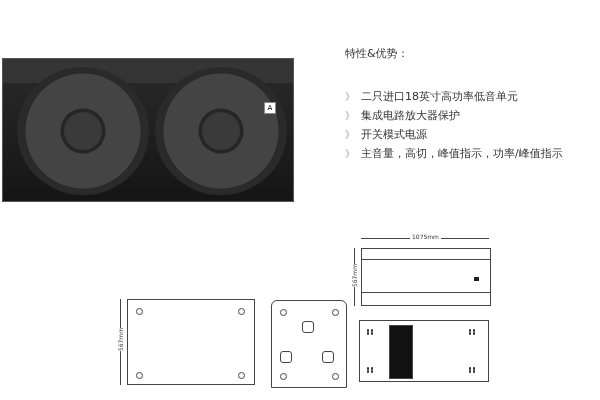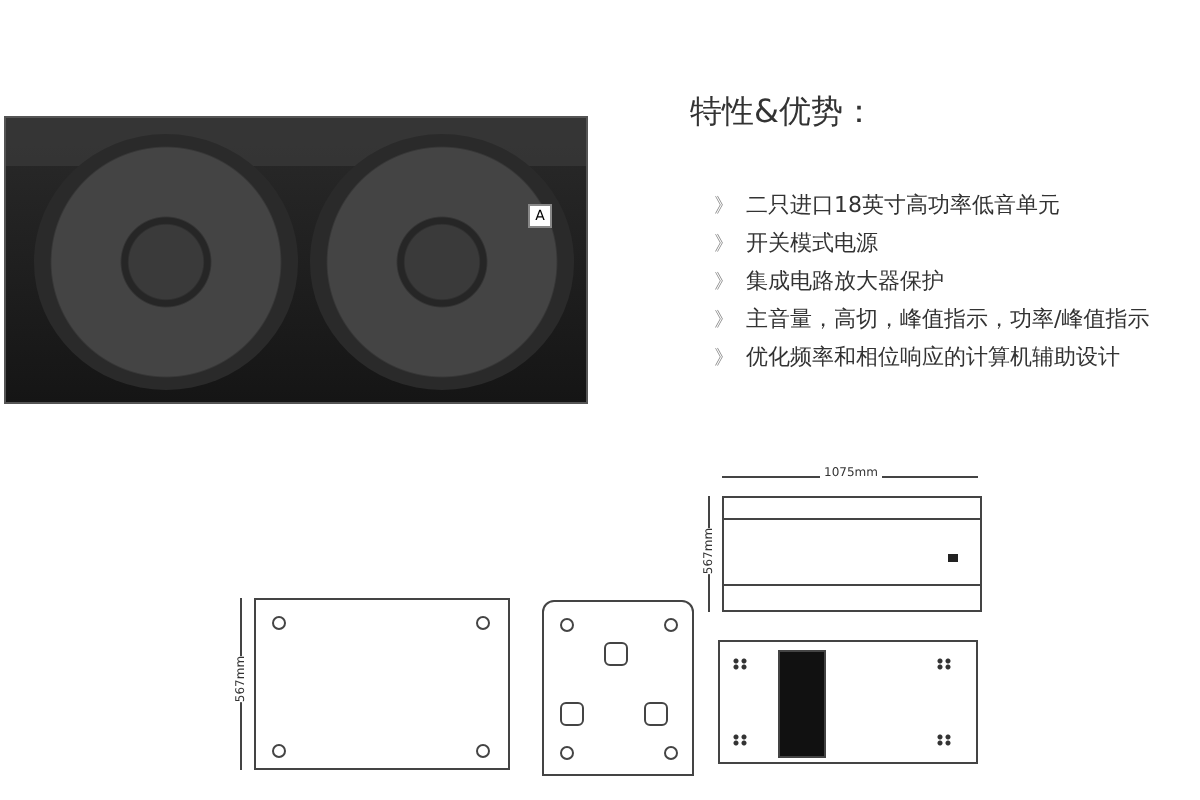--- a/index.html
+++ b/index.html
@@ -3,22 +3,22 @@
 <meta charset="utf-8">
 <style>
   html, body { margin:0; padding:0; }
   body { width:600px; height:400px; background:#ffffff; position:relative; overflow:hidden; font-family:"DejaVu Sans", sans-serif; color:#333; }
   .speaker { position:absolute; left:2px; top:58px; width:292px; height:144px; background:linear-gradient(#2a2a2a,#151515); border:1px solid #555; box-sizing:border-box; }
   .speaker .top { position:absolute; left:0; right:0; top:0; height:24px; background:#3a3a3a; opacity:.7; }
   .woofer { position:absolute; top:8px; width:132px; height:128px; border-radius:50%; background:radial-gradient(circle, #3a3a3a 0 20%, #262626 21% 24%, #444 25% 62%, #2a2a2a 63% 100%); }
   .woofer.l { left:14px; } .woofer.r { left:152px; }
   .logo { position:absolute; left:261px; top:43px; width:10px; height:10px; background:#fff; border:1px solid #888; font-size:7px; line-height:10px; text-align:center; color:#000; }
   .features { position:absolute; left:345px; top:46px; font-size:11px; }
-  .features h3 { margin:0 0 26px 0; font-size:16px; font-weight:normal; }
-  .features ul { list-style:none; margin:12px; padding:0; }
+  .features h3 { margin:0 0 26px 0; font-size:11px; font-weight:normal; }
+  .features ul { list-style:none; margin:0; padding:0; }
   .features li { height:19px; line-height:19px; white-space:nowrap; }
   .features .chev { color:#888; margin-right:6px; font-size:10px; }
   .draw { position:absolute; border:1px solid #444; background:#fff; box-sizing:border-box; }
   .dim { position:absolute; font-size:6px; color:#333; }
   .bolt { position:absolute; width:5px; height:5px; border:1px solid #444; border-radius:50%; }
   .dots { position:absolute; width:8px; height:6px; background:radial-gradient(circle,#333 1px,transparent 1.5px) 0 0/4px 3px; }
   .xmark { position:absolute; width:10px; height:10px; border:1px solid #444; border-radius:3px; }
   .panel { position:absolute; left:389px; top:325px; width:22px; height:52px; background:#111; border:1px solid #444; }
   .line { position:absolute; background:#444; }
 </style>
@@ -29,24 +29,23 @@
   <div class="top"></div>
   <div class="woofer l"></div>
   <div class="woofer r"></div>
   <div class="logo">A</div>
 </div>
 
 <div class="features">
   <h3>特性&amp;优势：</h3>
   <ul>
     <li><span class="chev">》</span><span>二只进口18英寸高功率低音单元</span></li>
+    <li><span class="chev">》</span><span>集成电路放大器保护</span></li>
     <li><span class="chev">》</span><span>开关模式电源</span></li>
-    <li><span class="chev">》</span><span>集成电路放大器保护</span></li>
     <li><span class="chev">》</span><span>主音量，高切，峰值指示，功率/峰值指示</span></li>
-    <li><span class="chev">》</span><span>优化频率和相位响应的计算机辅助设计</span></li>
   </ul>
 </div>
 
 <div class="line" style="left:361px;top:238px;width:128px;height:1px;"></div>
 <div class="dim" style="left:410px;top:233px;background:#fff;padding:0 2px;">1075mm</div>
 <div class="draw" style="left:361px;top:248px;width:130px;height:58px;">
   <div class="line" style="left:0;top:10px;width:128px;height:1px;"></div>
   <div class="line" style="left:0;top:43px;width:128px;height:1px;"></div>
   <div style="position:absolute;left:112px;top:28px;width:5px;height:4px;background:#222;"></div>
 </div>

